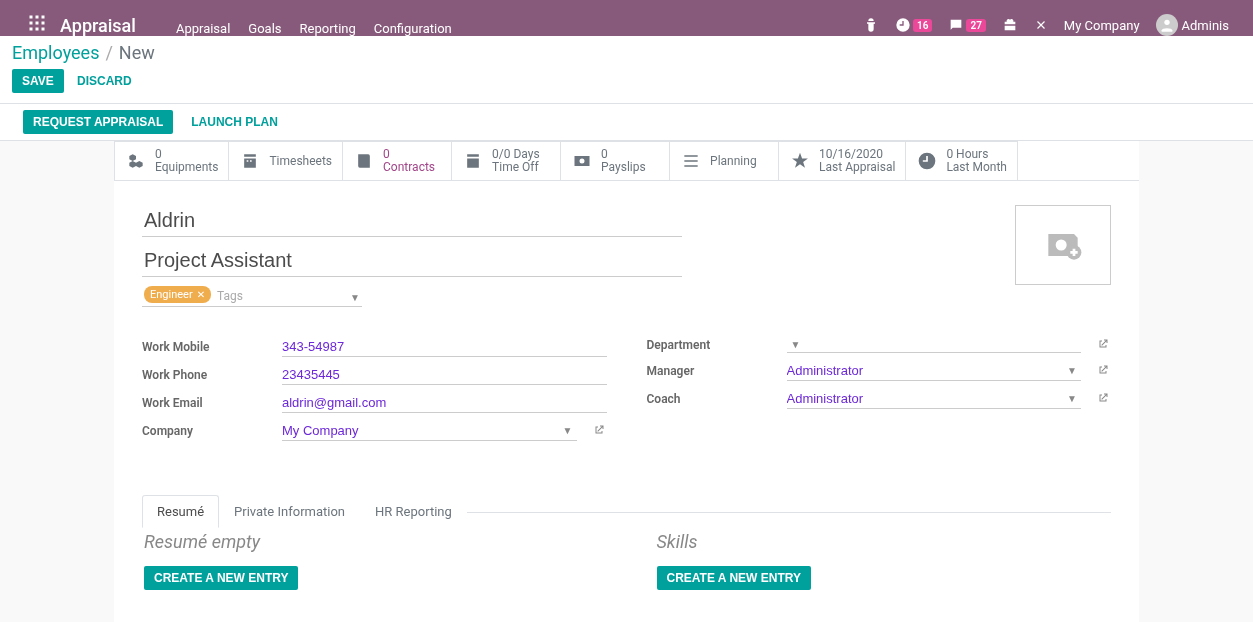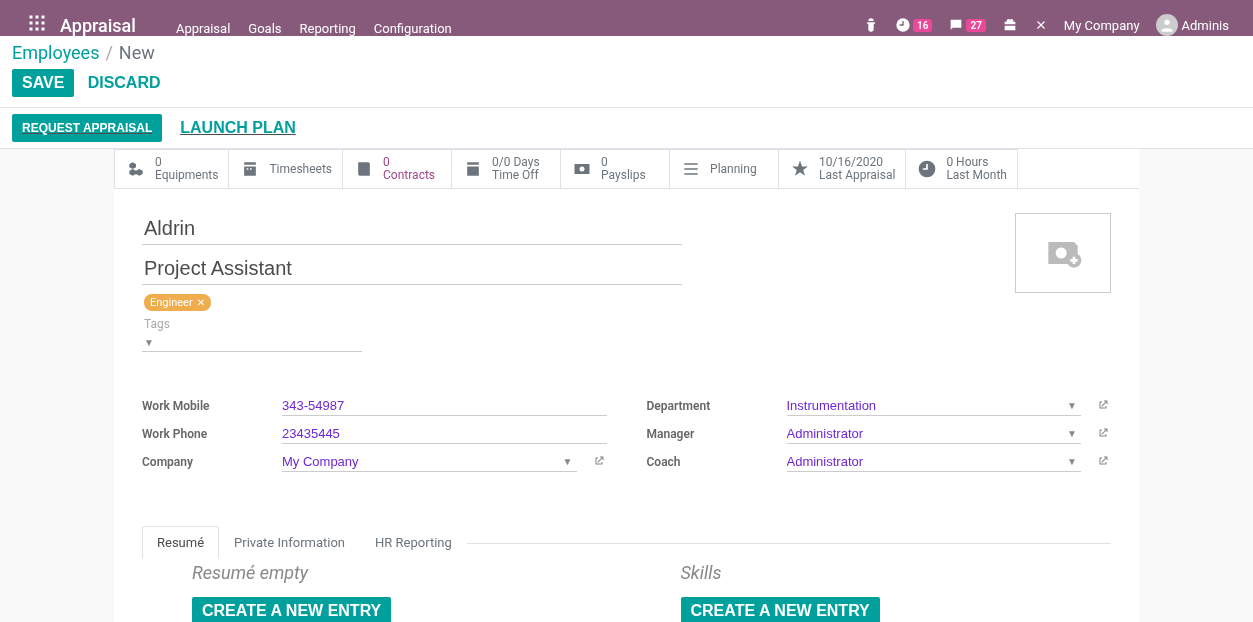--- a/index.html
+++ b/index.html
@@ -14,25 +14,25 @@
   .topbar .right { margin-left: auto; display: flex; align-items: center; gap: 16px; }
   .topbar .right .icon-wrap { position: relative; display:flex; align-items:center; color:#fff; }
   .topbar .right .badge { background: #ec4899; color: #fff; font-size: 10px; padding: 1px 4px; border-radius: 3px; margin-left: 2px; font-weight:600;}
   .topbar .avatar { width: 22px; height: 22px; border-radius: 50%; background: #ccc; display:inline-flex; align-items:center; justify-content:center; margin-right:4px;}
   .topbar .right svg { fill:#fff; }
   
   .control-panel { background:#fff; border-bottom:1px solid #dee2e6; padding: 6px 12px 10px 12px; }
   .breadcrumb { font-size: 18px; color:#6c757d; margin-bottom:6px; display:flex; gap:6px; align-items:center;}
   .breadcrumb a { color:#00a09d; text-decoration:none;text-align:right; }
   .breadcrumb .sep { color:#aaa; }
-  .btn { display:inline-block; padding:5px 10px; font-size:16px; font-weight:600; text-transform:uppercase; border:none; cursor:pointer; border-radius:2px;}
+  .btn { display:inline-block; padding:5px 10px; font-size:12px; font-weight:600; text-transform:uppercase; border:none; cursor:pointer; border-radius:2px;}
   .btn-primary { background:#00a09d; color:#fff; }
   .btn-link { background:transparent; color:#00a09d; }
   
-  .status-bar { background:#fff; border-bottom:1px solid #dee2e6; padding:6px 12px; display:flex; gap:8px;text-decoration:underline; }
+  .status-bar { background:#fff; border-bottom:1px solid #dee2e6; padding:6px 23px; display:flex; gap:8px; }
   .status-bar .btn-primary { font-size:12px; }
   
   .sheet-wrapper { display:flex; justify-content:center; padding:0 0 20px 0;}
   .sheet { width: 1025px; background:#fff;}
   
   .stat-buttons { display:flex; border-bottom:1px solid #dee2e6; }
   .stat-btn { flex:0 0 auto; border-right:1px solid #dee2e6; border-top:1px solid #dee2e6; border-left:1px solid #dee2e6; margin-left:-1px; padding:6px 10px; display:flex; align-items:center; gap:8px; min-width:110px; cursor:pointer; background:#fff; color:#6c757d;}
   .stat-btn:first-child{ border-left:1px solid #dee2e6; margin-left:0;}
   .stat-btn .icon { width:22px; height:22px; display:flex; align-items:center; justify-content:center; }
   .stat-btn .icon svg { fill:#6c757d; width:20px; height:20px; }
@@ -40,43 +40,43 @@
   .stat-btn .texts .val { font-size:12px; color:#6c757d;}
   .stat-btn .texts .lab { font-size:12px; color:#6c757d;}
   .stat-btn.highlight .texts { color:#a24689; }
   .stat-btn.highlight .texts .val, .stat-btn.highlight .texts .lab { color:#a24689; }
   
   .form-body { padding: 24px 28px; }
   .title-row { display:flex; justify-content:space-between; gap:24px; }
   .title-fields { flex:1; max-width:540px;}
   .title-fields input.h1 { font-size:20px; font-weight:400; border:none; border-bottom:1px solid #ccc; width:100%; padding:4px 2px; color:#4c4c4c;}
   .title-fields input.h2 { font-size:20px; font-weight:400; border:none; border-bottom:1px solid #ccc; width:100%; padding:4px 2px; margin-top:8px; color:#4c4c4c;}
-  .tag-row { display:flex; align-items:flex-start; gap:6px; border-bottom:1px solid #ccc; width:220px; margin-top:6px; padding:3px 2px;flex-direction:column;}
+  .tag-row { display:flex; align-items:flex-end; gap:6px; border-bottom:1px solid #ccc; width:220px; margin-top:6px; padding:3px 2px;}
   .tag { background:#f0ad4e; color:#fff; font-size:11px; padding:2px 6px; border-radius:8px; display:inline-flex; align-items:center; gap:4px;}
   .tag .x { font-size:10px; cursor:pointer;}
   .tag-row .placeholder { color:#aaa; font-size:12px; flex:1;}
   .tag-row .caret { color:#888; font-size:10px;}
   
   .image-box { width:96px; height:80px; border:1px solid #ccc; display:flex; align-items:center; justify-content:center; color:#bbb;}
   .image-box svg { fill:#bbb; width:50px; height:44px;}
   
-  .grid { display:flex; gap:40px; margin-top:44px; }
+  .grid { display:flex; gap:40px; margin-top:30px; }
   .col { flex:1; }
   .field-row { display:flex; align-items:center; margin-bottom:8px; gap:10px;}
   .field-row label { width:130px; font-size:12px; font-weight:600; color:#666;}
   .field-row .input-wrap { flex:1; border-bottom:1px solid #ccc; display:flex; align-items:center; padding:2px 0;}
   .field-row .input-wrap input { border:none; width:100%; font-size:13px; color:#6d28d9; background:transparent; outline:none;}
   .field-row .ext-icon { color:#888; margin-left:6px; cursor:pointer; width:14px;}
   .field-row .caret { color:#888; font-size:10px; padding:0 4px;}
   
   .tabs { display:flex; border-bottom:1px solid #dee2e6; margin-top:30px;}
   .tab { padding:8px 14px; font-size:13px; color:#6c757d; cursor:pointer; border:1px solid transparent; border-bottom:none; position:relative; top:16px; background:#fff;}
   .tab.active { border:1px solid #dee2e6; border-bottom:1px solid #fff; color:#4c4c4c; border-radius:3px 3px 0 0;}
   
-  .tab-content { display:flex; gap:60px; padding:18px 2px;margin-left:48px; }
+  .tab-content { display:flex; gap:60px; padding:18px 2px; }
   .tab-col { flex:1; }
   .tab-col h3 { font-size:18px; font-style:italic; color:#888; font-weight:400; margin-bottom:14px;}
   
 </style>
 </head>
 <body>
 
 <div class="topbar">
   <div class="apps-icon">
     <svg viewBox="0 0 24 24" width="18" height="18">
@@ -277,35 +277,40 @@
                 <input value="343-54987" style="">
               </div>
         </div>
         <div class="field-row">
           <label>Work Phone</label>
           <div class="input-wrap">
                 <input value="23435445" style="">
               </div>
         </div>
         <div class="field-row">
+          <label>Work Email</label>
+          <div class="input-wrap">
+                <input value="aldrin@gmail.com" style="">
+              </div>
+        </div>
+        <div class="field-row">
           <label>Company</label>
           <div class="input-wrap">
                 <input value="My Company" style="">
                 <span class="caret">▼</span>
               </div>
           <span class="ext-icon"><svg viewBox="0 0 24 24" width="12" height="12" fill="#888">
                   <path d="M14 3h7v7h-2V6.4l-9 9L8.6 14l9-9H14V3zM5 5h5v2H7v10h10v-3h2v5H5V5z"></path>
                 </svg></span>
         </div>
       </div>
       <div class="col">
         <div class="field-row">
           <label>Department</label>
           <div class="input-wrap">
-                <input value="Instrumentation" style="">
                 <span class="caret">▼</span>
               </div>
           <span class="ext-icon"><svg viewBox="0 0 24 24" width="12" height="12" fill="#888">
                   <path d="M14 3h7v7h-2V6.4l-9 9L8.6 14l9-9H14V3zM5 5h5v2H7v10h10v-3h2v5H5V5z"></path>
                 </svg></span>
         </div>
         <div class="field-row">
           <label>Manager</label>
           <div class="input-wrap">
                 <input value="Administrator" style="">

